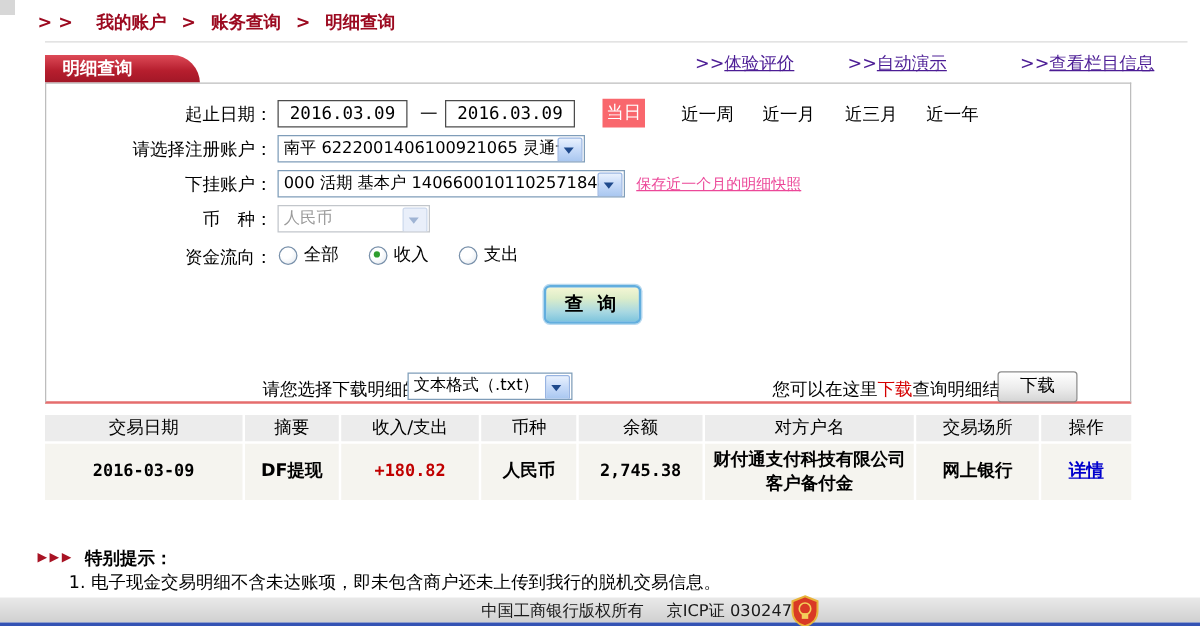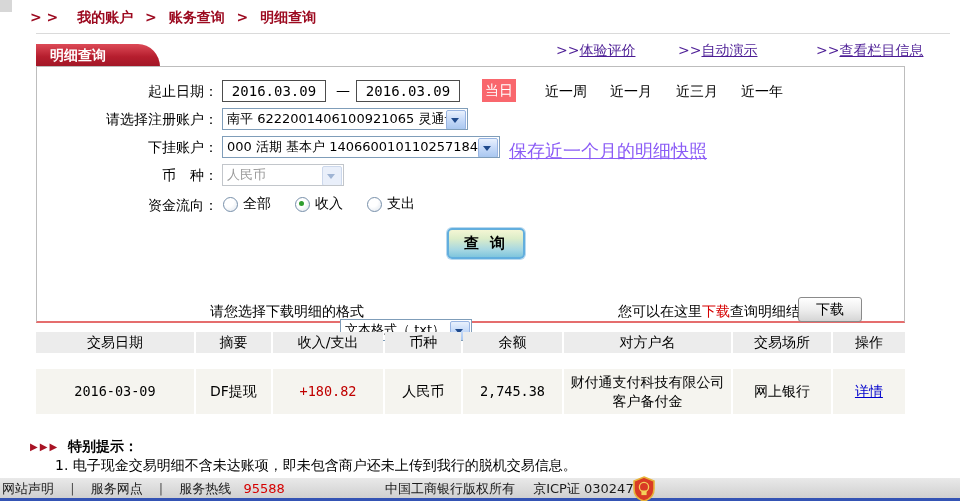--- a/index.html
+++ b/index.html
@@ -42,45 +42,45 @@
   .xp-select{position:absolute;box-sizing:border-box;height:22px;border:1px solid #7f9db9;background:#fff;
              font-size:13px;line-height:20px;padding:0 22px 0 4px;white-space:nowrap;overflow:hidden;cursor:pointer;}
   .sel-arrow{position:absolute;right:1px;top:1px;width:18px;height:18px;border:1px solid #98b4e2;border-radius:2px;
              background:linear-gradient(180deg,#e9f1fd,#c9dcf9 45%,#a9c7f0);}
   .sel-arrow::after{content:"";position:absolute;left:4px;top:7px;border:4px solid transparent;border-top:5px solid #1f4a8c;}
   .sel-register{left:185px;top:41px;width:246px;}
   .sel-sub{left:185px;top:69px;width:278px;}
   .sel-currency{left:185px;top:97px;width:122px;border-color:#c2c6cb;color:#9a9a9a;cursor:default;}
   .sel-currency .sel-arrow{border-color:#ccd8ec;background:#e9effa;}
   .sel-currency .sel-arrow::after{border-top-color:#9fb4d4;}
-  .sel-format{left:303px;top:231px;width:132px;margin-top:21px;}
-
-  .snapshot{left:472px;top:72px;font-size:18px;color:#8b5cf6;text-decoration:underline;cursor:pointer;white-space:nowrap;}
+  .sel-format{left:289px;top:231px;width:132px;}
+
+  .snapshot{left:472px;top:72px;font-size:12px;color:#ec4899;text-decoration:underline;cursor:pointer;white-space:nowrap;}
 
   .flow{left:186px;top:128px;display:flex;align-items:center;font-size:14px;}
   .flow .opt{display:flex;align-items:center;margin-right:24px;cursor:pointer;}
   .radio{position:relative;width:13px;height:13px;border-radius:50%;border:1px solid #7890aa;
          background:radial-gradient(circle at 35% 30%,#fff 40%,#dde4ec);margin-right:5px;}
   .radio.sel::after{content:"";position:absolute;left:3px;top:3px;width:5px;height:5px;border-radius:50%;background:#2f9e2f;}
 
-  .query-btn{left:410px;top:161px;width:78px;height:31px;box-sizing:border-box;border:2px solid #62aede;border-radius:5px;
+  .query-btn{left:398px;top:161px;width:78px;height:31px;box-sizing:border-box;border:2px solid #62aede;border-radius:5px;
              background:linear-gradient(180deg,#f4f6d4 0%,#dcedc9 32%,#a8d8e2 72%,#7fc5dd 100%);
              font-size:15px;font-weight:bold;text-align:center;line-height:27px;letter-spacing:3px;cursor:pointer;
              box-shadow:0 0 0 1px #b9d9ef;}
 
   .dl-label{left:173px;top:236px;font-size:14px;white-space:nowrap;}
   .dl-hint{left:581px;top:236px;font-size:14px;white-space:nowrap;}
   .dl-hint .red{color:#d50000;}
   .dl-btn{left:761px;top:230px;width:64px;height:25px;box-sizing:border-box;border:1px solid #8a8a8a;border-radius:3px;
           background:linear-gradient(180deg,#ffffff,#ececec 55%,#d5d5d5);font-size:14px;text-align:center;line-height:23px;cursor:pointer;}
 
   
   .tbl{left:36px;top:332px;width:869px;}
   .thead,.trow{display:flex;gap:2px;}
-  .trow{margin-top:16px;}
+  .trow{margin-top:2px;font-weight:bold;}
   .th{background:#ececec;height:21px;line-height:21px;text-align:center;font-size:14px;}
   .td{background:#f5f4ef;min-height:45px;display:flex;align-items:center;justify-content:center;
       text-align:center;font-size:14px;line-height:19px;padding:2px 4px;box-sizing:border-box;}
   .c0{width:162px}.c1{width:77px}.c2{width:113px}.c3{width:78px}.c4{width:101px}.c5{width:172px}.c6{width:100px}.c7{width:74px}
   .num{font-family:"DejaVu Sans Mono",monospace;font-size:13.5px;}
   .amt{color:#c00000;}
   .detail-link{color:#0000cc;text-decoration:underline;cursor:pointer;}
 
   
   .notice-marker{left:30px;top:441px;color:#a81324;font-size:10px;letter-spacing:2px;}
@@ -212,28 +212,20 @@
           <span class="detail-link">详情</span>
         </div>
     </div>
   </div>
 
   <div class="abs notice-marker">▶▶▶</div>
   <div class="abs notice-title">特别提示：</div>
   <div class="abs notice-line">1. 电子现金交易明细不含未达账项，即未包含商户还未上传到我行的脱机交易信息。</div>
 
   <div class="abs footer">
-    <div class="f-left">
-      <span class="f-link">网站声明</span>
-      <span class="f-sep">|</span>
-      <span class="f-link">服务网点</span>
-      <span class="f-sep">|</span>
-      <span>服务热线</span>
-      <span class="f-hot">95588</span>
-    </div>
     <div class="f-center">
       <span>中国工商银行版权所有</span>
       <span class="f-icp">京ICP证 030247号</span>
     </div>
     <div class="f-badge">
       <svg width="24" height="26" viewBox="0 0 24 26">
         <path d="M12 1 L22 5 V13 C22 19.5 17.5 23.5 12 25 C6.5 23.5 2 19.5 2 13 V5 Z" fill="#d93a25" stroke="#e8b43a" stroke-width="1.6"></path>
         <circle cx="12" cy="11" r="4.6" fill="none" stroke="#f3d05a" stroke-width="1.3"></circle>
         <rect x="9.4" y="14.5" width="5.2" height="4.6" fill="#f3d05a"></rect>
       </svg>

